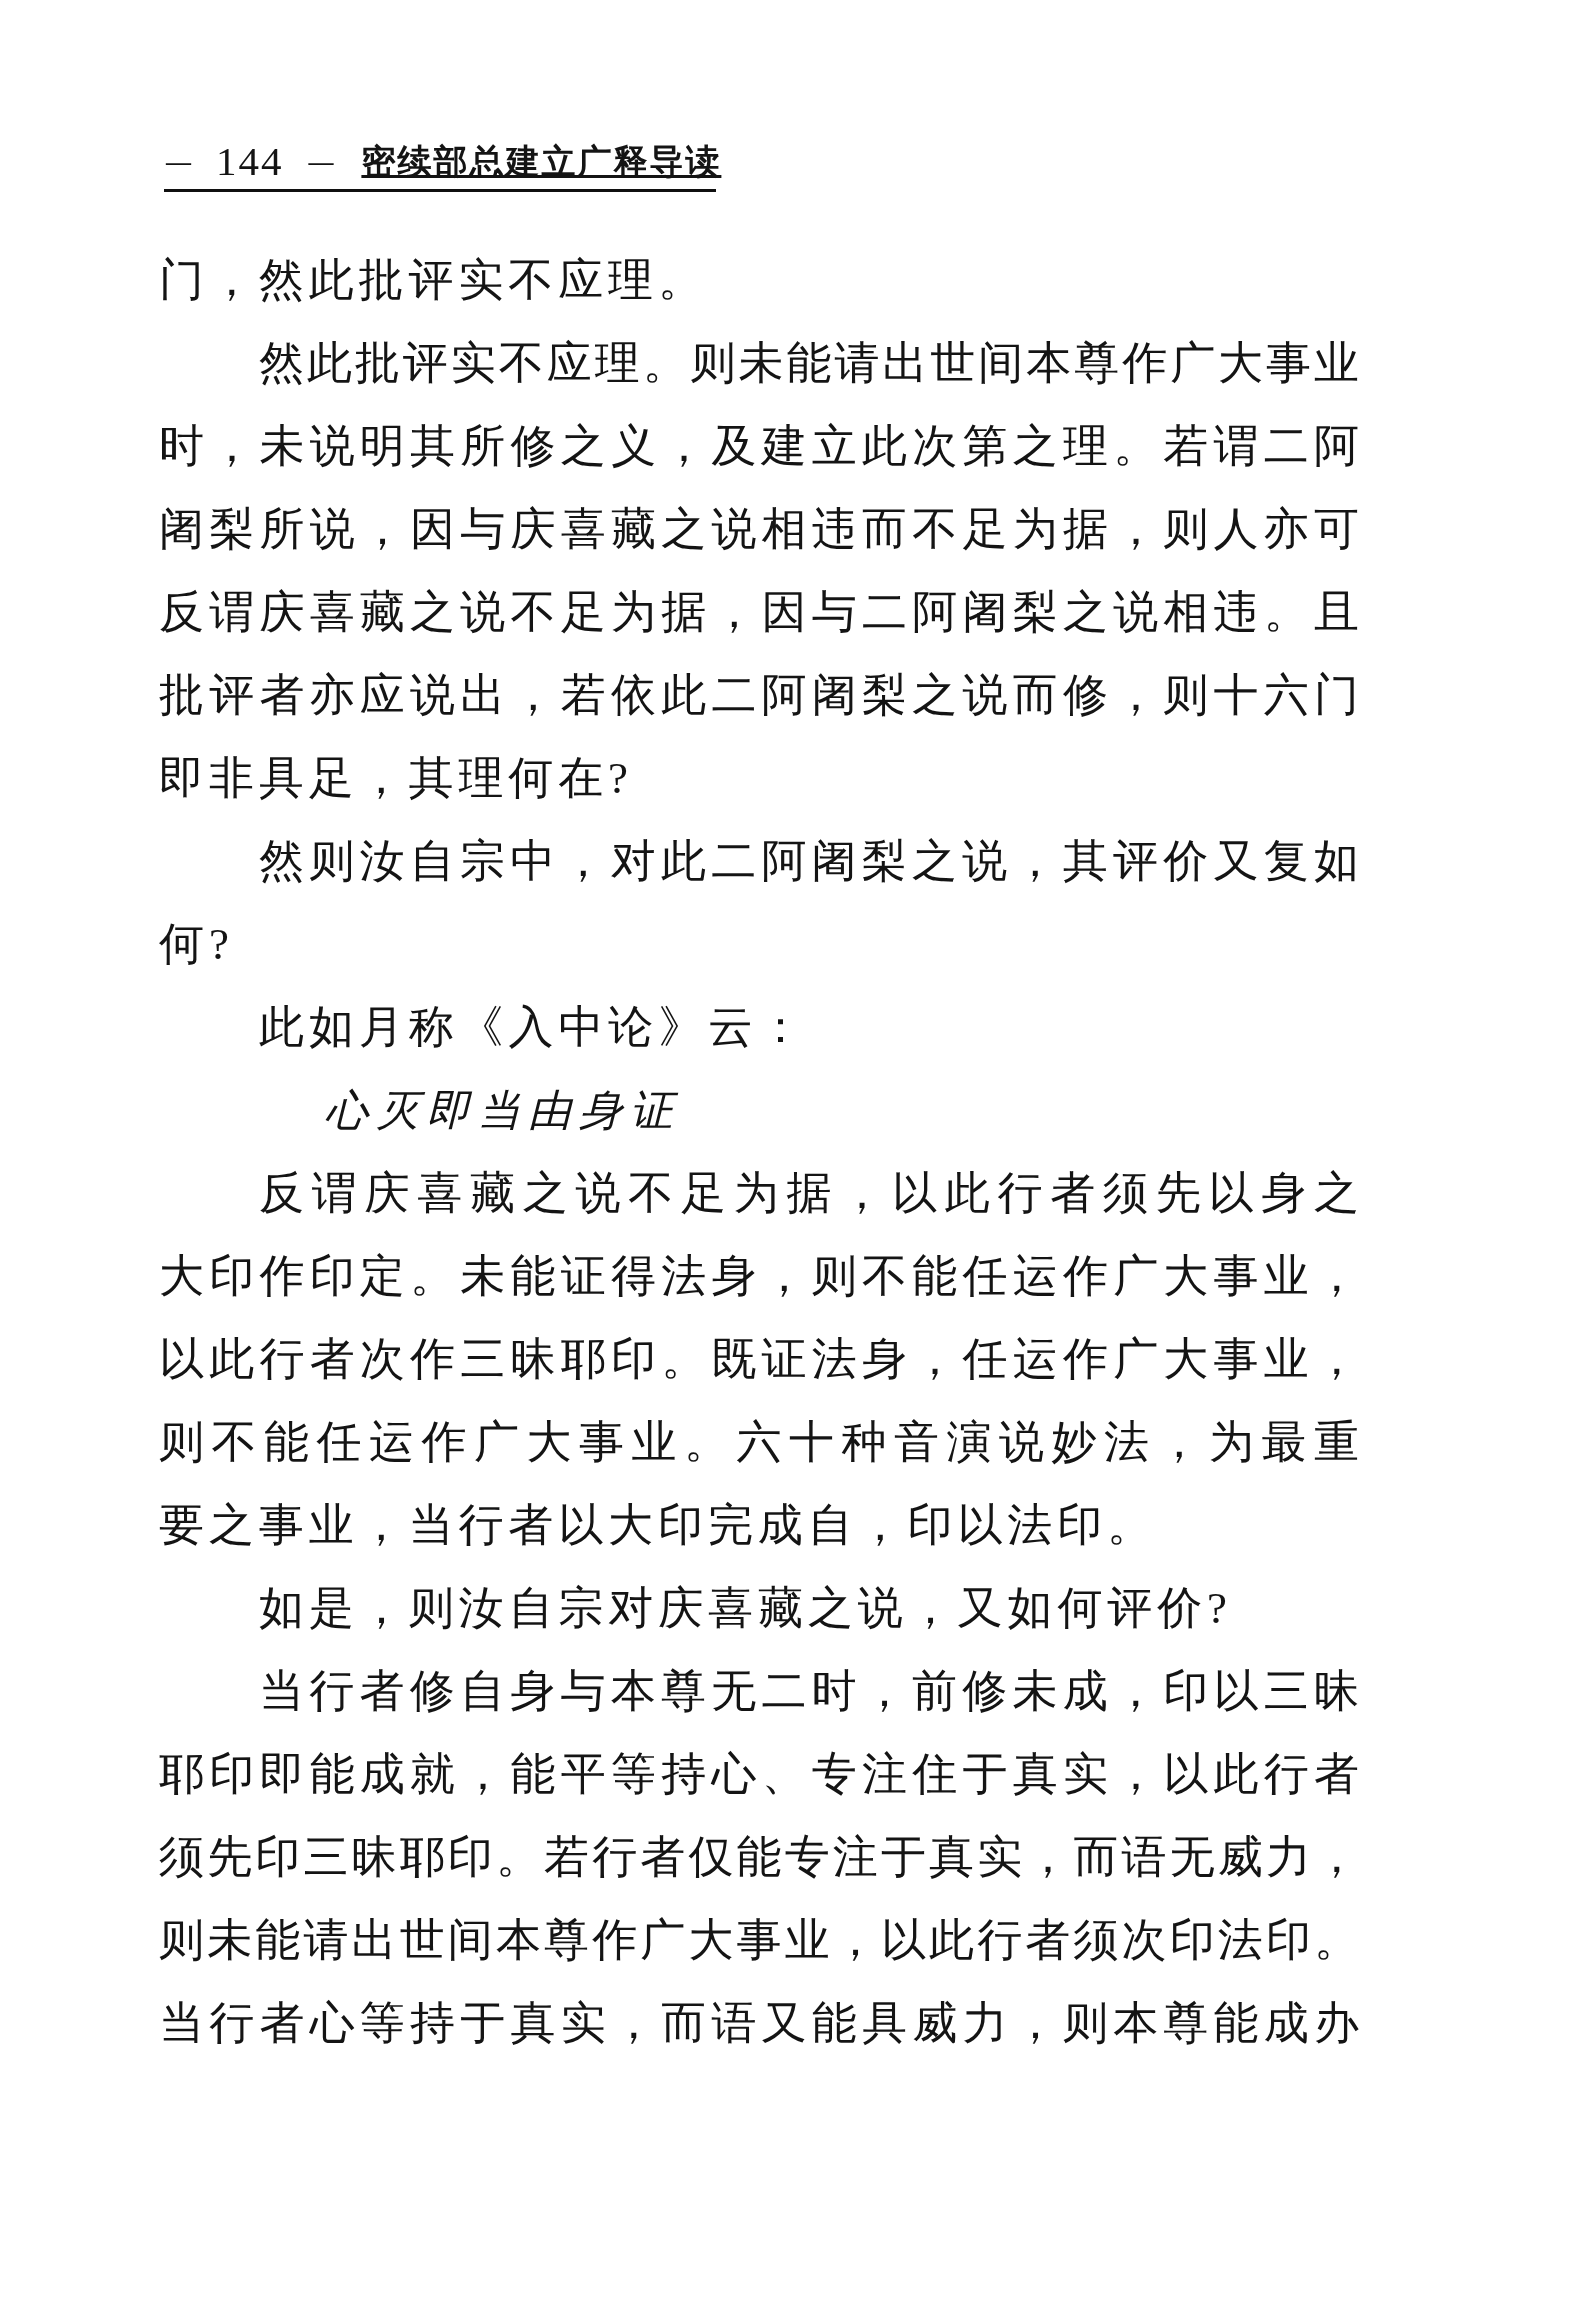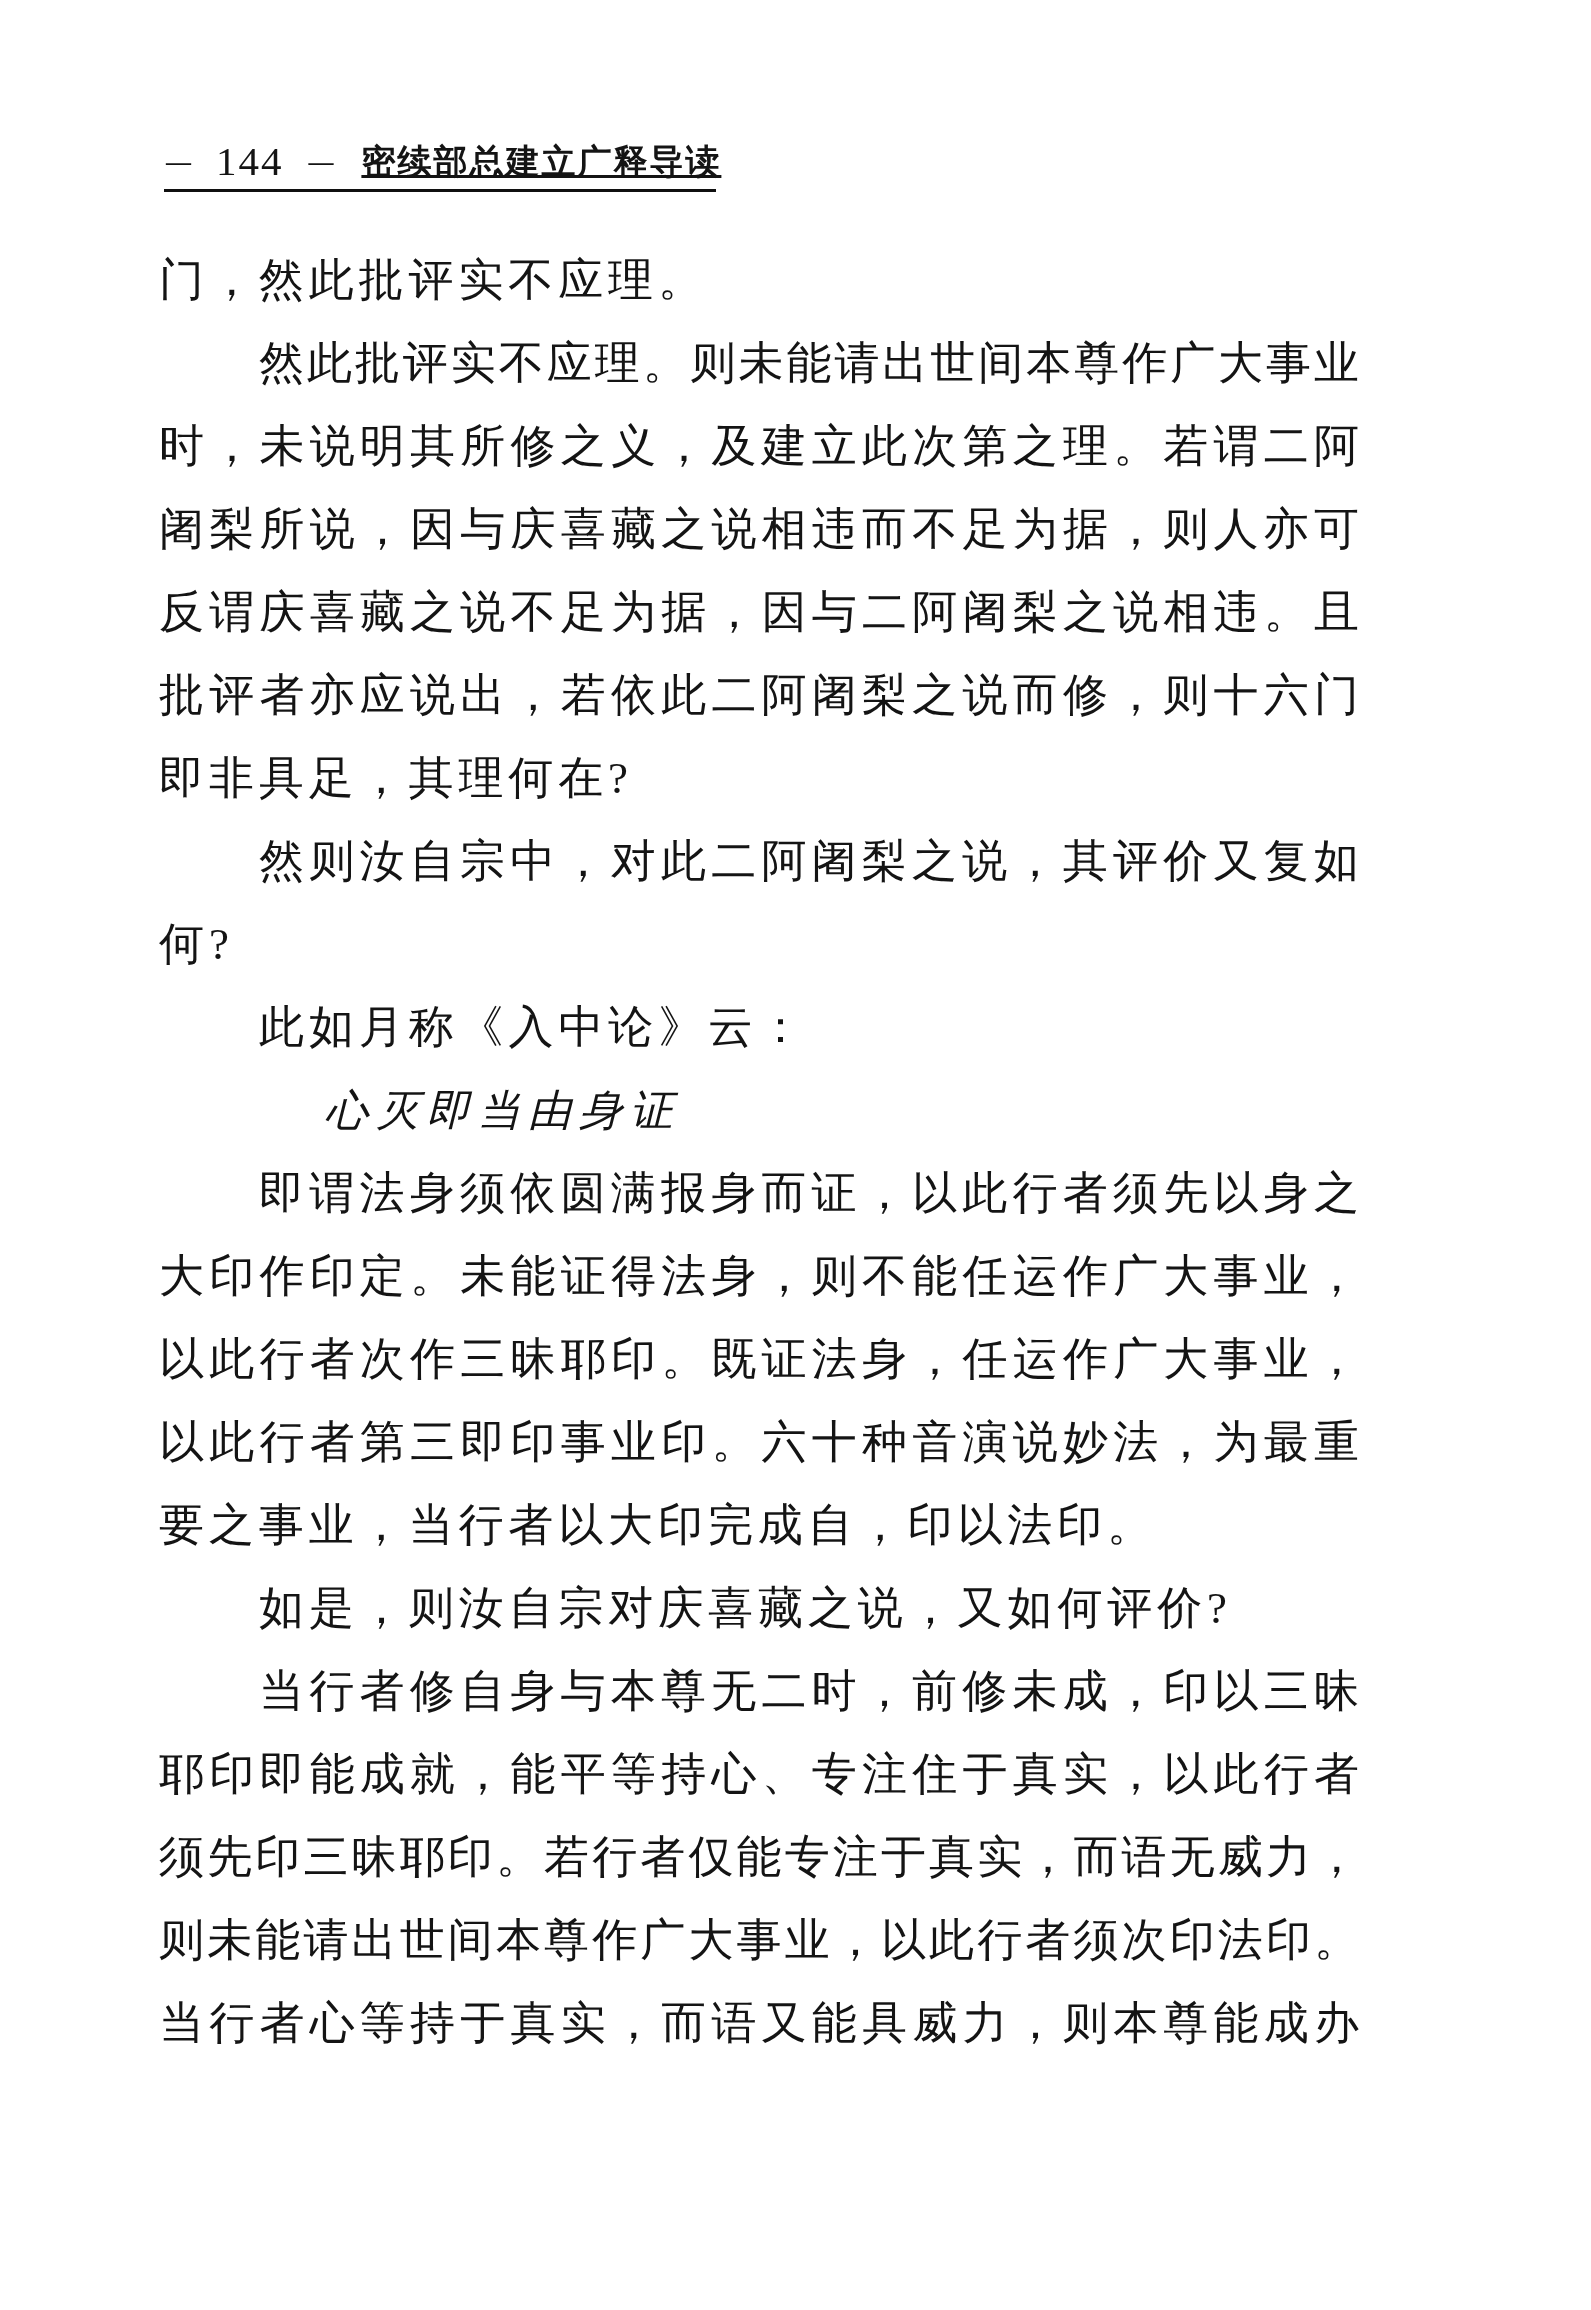--- a/index.html
+++ b/index.html
@@ -100,24 +100,24 @@
       <div class="line indent-2 justify">然此批评实不应理。则未能请出世间本尊作广大事业</div>
       <div class="line justify">时，未说明其所修之义，及建立此次第之理。若谓二阿</div>
       <div class="line justify">阇梨所说，因与庆喜藏之说相违而不足为据，则人亦可</div>
       <div class="line justify">反谓庆喜藏之说不足为据，因与二阿阇梨之说相违。且</div>
       <div class="line justify">批评者亦应说出，若依此二阿阇梨之说而修，则十六门</div>
       <div class="line">即非具足，其理何在?</div>
       <div class="line indent-2 justify">然则汝自宗中，对此二阿阇梨之说，其评价又复如</div>
       <div class="line">何?</div>
       <div class="line indent-2">此如月称《入中论》云：</div>
       <div class="line indent-4 kai">心灭即当由身证</div>
-      <div class="line indent-2 justify">即谓法身须依圆满报身而证，以此行者须先以身之</div>
+      <div class="line indent-2 justify">反谓庆喜藏之说不足为据，以此行者须先以身之</div>
       <div class="line justify">大印作印定。未能证得法身，则不能任运作广大事业，</div>
       <div class="line justify">以此行者次作三昧耶印。既证法身，任运作广大事业，</div>
-      <div class="line justify">以此行者第三即印事业印。六十种音演说妙法，为最重</div>
+      <div class="line justify">则不能任运作广大事业。六十种音演说妙法，为最重</div>
       <div class="line">要之事业，当行者以大印完成自，印以法印。</div>
       <div class="line indent-2">如是，则汝自宗对庆喜藏之说，又如何评价?</div>
       <div class="line indent-2 justify">当行者修自身与本尊无二时，前修未成，印以三昧</div>
       <div class="line justify">耶印即能成就，能平等持心、专注住于真实，以此行者</div>
       <div class="line justify">须先印三昧耶印。若行者仅能专注于真实，而语无威力，</div>
       <div class="line justify">则未能请出世间本尊作广大事业，以此行者须次印法印。</div>
       <div class="line justify">当行者心等持于真实，而语又能具威力，则本尊能成办</div>
     </div>
 
 </div>

